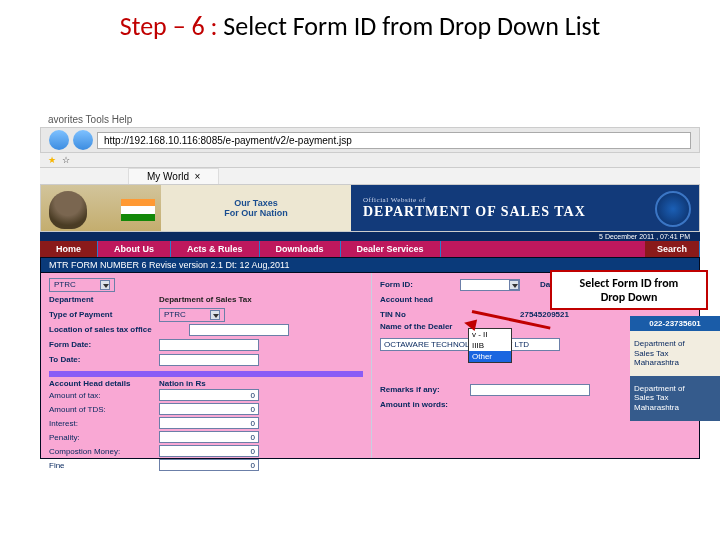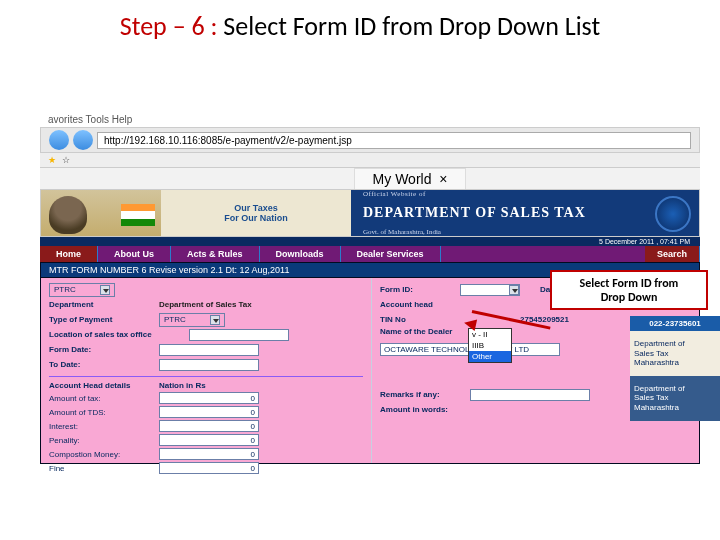--- a/index.html
+++ b/index.html
@@ -6,53 +6,53 @@
   body { font-family: Arial, sans-serif; background: #fff; width: 720px; height: 540px; overflow: hidden; position: relative; }
   .slide-title { padding: 10px 40px 6px 40px; text-align: center; font-size: 26px; font-family: Calibri, Arial, sans-serif; }
   .slide-title .red { color: #c00000; }
   .browser { position: absolute; left: 40px; top: 112px; width: 660px; height: 390px; }
   .menubar { font-size: 10px; color: #555; padding: 2px 8px; }
   .addr-row { display: flex; align-items: center; gap: 4px; padding: 2px 8px; background: #e8e8e8; border: 1px solid #ccc; }
   .nav-btn { width: 20px; height: 20px; border-radius: 50%; background: linear-gradient(#7ec1ff,#3c8ce0); display: inline-block; }
   .addr-input { flex: 1; font-size: 10px; padding: 2px 6px; border: 1px solid #aaa; background: #fff; }
   .favbar { display: flex; align-items: center; gap: 6px; padding: 2px 8px; font-size: 9px; color: #444; background: #eee; border-bottom: 1px solid #ccc; }
   .favstar { color: #f7b500; }
-  .tabs-row { display: flex; padding: 0 8px; font-size: 14px; background: #f2f2f2; justify-content: center; }
+  .tabs-row { display: flex; padding: 0 8px; font-size: 10px; background: #f2f2f2; }
   .tab { padding: 2px 18px; background: #f8f8f8; border: 1px solid #ddd; border-bottom: none; }
   .banner { display: flex; height: 48px; border: 1px solid #ccc; background: #ede7d2; position: relative; overflow: hidden; }
   .banner-left { width: 120px; background: linear-gradient(#d2c49b,#c4ad6e); position: relative; }
   .flag { width: 34px; height: 22px; position: absolute; right: 6px; top: 14px; display: flex; flex-direction: column; }
   .flag div { flex: 1; }
   .saffron { background: #ff9933; }
   .wht { background: #fff; }
   .grn { background: #138808; }
   .bust { position: absolute; left: 8px; top: 6px; width: 38px; height: 38px; background: radial-gradient(circle at 50% 30%, #7a6650 40%, #4a3c24 70%); border-radius: 50% 50% 40% 40%; }
   .banner-mid { flex: 0 0 190px; display: flex; flex-direction: column; justify-content: center; align-items: center; font-size: 9px; color: #1a4d8f; font-weight: bold; }
-  .banner-right { flex: 1; background: #123a7a; color: #fff; display: flex; flex-direction: column; justify-content: space-between; padding-left: 12px; font-family: 'Times New Roman', serif; position: relative; }
+  .banner-right { flex: 1; background: #123a7a; color: #fff; display: flex; flex-direction: column; justify-content: center; padding-left: 12px; font-family: 'Times New Roman', serif; position: relative; }
   .banner-right .kicker { font-size: 7px; letter-spacing: .5px; color: #cfd9ef; }
   .banner-right .dept { font-size: 14px; font-weight: bold; letter-spacing: 1px; }
   .banner-right .sub { font-size: 7px; color: #cfd9ef; }
   .seal { position: absolute; right: 8px; top: 6px; width: 36px; height: 36px; border-radius: 50%; background: radial-gradient(circle,#1b5fb5,#0a2a60); border: 2px solid #3b76c5; }
   .datebar { background: #0a2a60; color: #fff; font-size: 7px; text-align: right; padding: 1px 10px; }
-  .navbar { display: flex; background: #701a75; color: #fff; font-size: 9px; font-weight: bold; }
+  .navbar { display: flex; background: #be185d; color: #fff; font-size: 9px; font-weight: bold; }
   .nav-item { padding: 3px 16px; border-right: 1px solid #2a7ccc; cursor: pointer; }
   .nav-item.home { background: #8a1a1a; }
   .nav-spacer { flex: 1; }
   .nav-search { background: #8a1a1a; padding: 3px 12px; }
   .logoutbar { text-align: right; padding: 2px 8px; font-size: 8px; font-weight: bold; }
   .logout { color: #c02020; }
   .formtitle { background: #0a3a7a; color: #fff; font-size: 9px; padding: 2px 8px; border: 1px solid #020a20; }
   .formarea { display: flex; background: #f9a8d4; border-left: 1px solid #020a20; border-right: 1px solid #020a20; border-bottom: 1px solid #020a20; height: 186px; font-size: 8px; color: #0a2a60; position: relative; }
   .col-left { flex: 0 0 330px; padding: 4px 8px; }
   .col-right { flex: 1; padding: 4px 8px; border-left: 1px solid #c8d0e0; position: relative; }
   .row { display: flex; align-items: center; min-height: 15px; }
   .lbl { flex: 0 0 110px; font-weight: bold; }
   .val { flex: 1; color: #222; }
   .inp { border: 1px solid #6b7fa8; height: 12px; background: #fff; }
-  .hdr-row { font-weight: bold; color: #0a2a60; margin-top: 4px; border-top: 1px solid #8b5cf6; padding-top: 2px; }
+  .hdr-row { font-weight: bold; color: #0a2a60; margin-top: 4px; border-top: 6px solid #8b5cf6; padding-top: 2px; }
   .amt-row { display: flex; align-items: center; min-height: 14px; }
   .amt-lbl { flex: 0 0 110px; }
   .amt-box { width: 100px; border: 1px solid #6b7fa8; height: 12px; text-align: right; padding: 0 3px; display: flex; align-items: center; justify-content: flex-end; background: #fff; }
   .r-row { display: flex; align-items: center; min-height: 15px; }
   .r-lbl { flex: 0 0 80px; font-weight: bold; }
   .r-inp { border: 1px solid #6b7fa8; height: 12px; flex: 0 0 60px; background: #fff; }
   .dropdown { position: absolute; left: 430px; top: 328px; width: 44px; background: #fff; border: 1px solid #333; font-size: 8px; z-index: 10; margin-left: 38px; }
   .dropdown div { padding: 1px 3px; }
   .dropdown .sel { background: #1a66e0; color: #fff; }
   .side-box { position: absolute; right: 0; top: 316px; width: 90px; font-size: 8px; }
@@ -99,21 +99,20 @@
           <div class="grn"></div>
         </div>
     </div>
     <div class="banner-mid">
       <div>Our Taxes</div>
       <div>For Our Nation</div>
     </div>
     <div class="banner-right">
       <div class="kicker">Official Website of</div>
       <div class="dept">DEPARTMENT OF SALES TAX</div>
-      <div class="sub">Govt. of Maharashtra, India</div>
       <div class="seal"></div>
     </div>
   </div>
   <div class="datebar">5 December 2011 , 07:41 PM</div>
 
   <div class="navbar">
     <div class="nav-item home">Home</div>
     <div class="nav-item">About Us</div>
     <div class="nav-item">Acts &amp; Rules</div>
     <div class="nav-item">Downloads</div>

